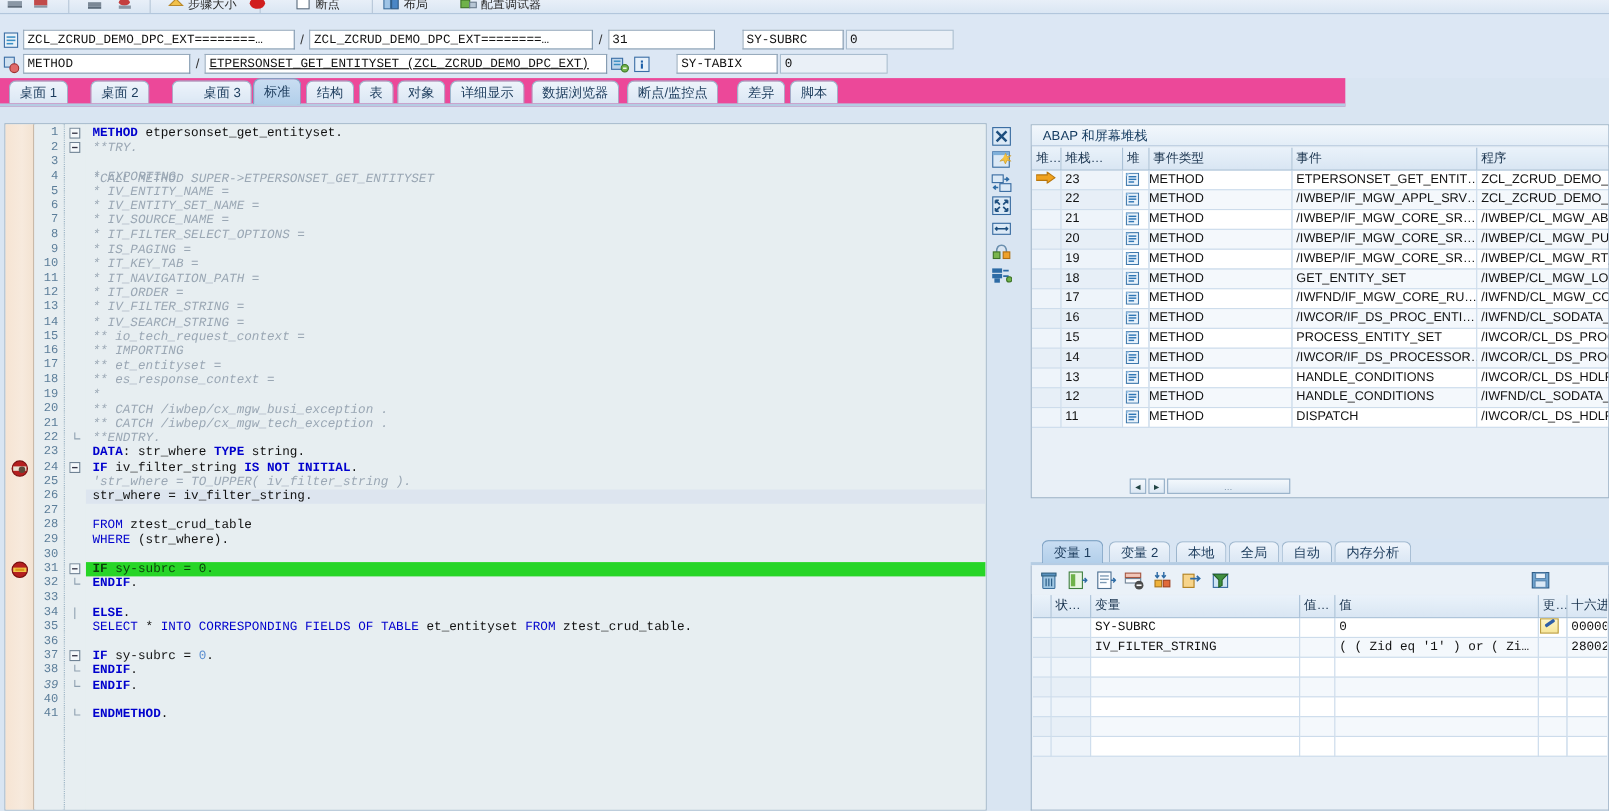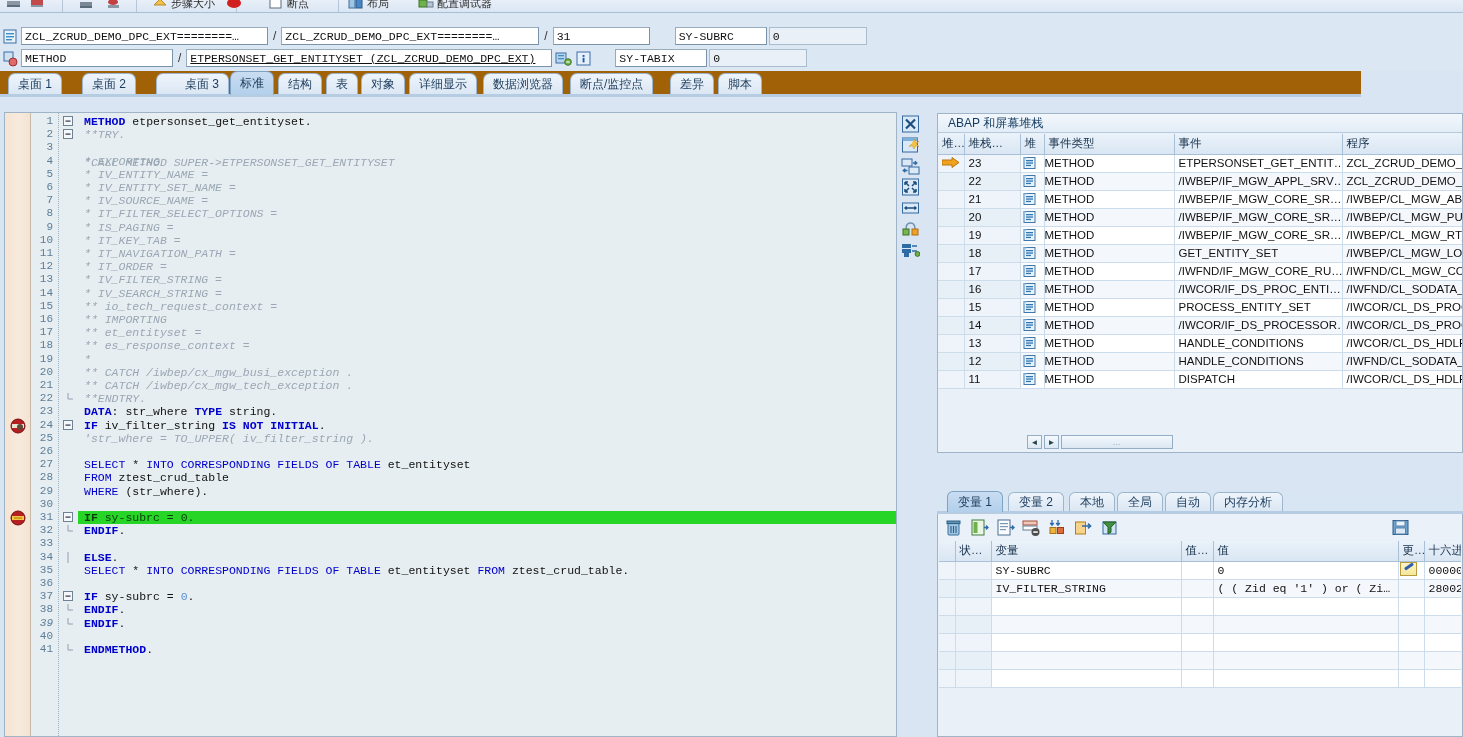--- a/index.html
+++ b/index.html
@@ -42,22 +42,22 @@
     border: 1px solid #7a93ab; border-top-color:#98abbd; border-left-color:#98abbd;
     font-family: "Liberation Mono", monospace; font-size: 11.5px;
     color: #111; padding: 0 3px; line-height: 17px; white-space: nowrap;
     overflow: hidden;
   }
   .fld.ro { background: #eaf0f7; border-color:#a9bdcf; }
   .slash { margin: 0 5px; font-size: 12px; color: #333; }
   .smallbtn { width: 17px; height: 17px; margin-left: 3px; position: relative; }
 
   
-  .tabstrip { position: absolute; left: 0; top: 71px; width: 1361px; height: 26px;
-              background: #a16207; }
+  .tabstrip { position: absolute; left: 0; top: 71px; width: 1223px; height: 26px;
+              background: #ec4899; }
   .tabstrip::after { content:""; position:absolute; left:0; bottom:0; width:100%; height:3px;
               background:#b5cce3; }
   .tab {
     position: absolute; bottom: 3px; height: 21px;
     background: linear-gradient(to bottom,#eef4fb 0%, #dbe7f4 100%);
     border: 1px solid #9db6cd; border-bottom: none;
     border-radius: 7px 7px 0 0;
     padding: 0 9px; line-height: 20px; font-size: 12px; color: #1b3b5c;
     white-space: nowrap; cursor: default;
   }
@@ -536,21 +536,21 @@
         <div class="crow" style="position: absolute; left: 0px; top: 200px; width: 100%;"><span class="code-text"><span class="cm"> **   IMPORTING</span></span></div>
         <div class="crow" style="position: absolute; left: 0px; top: 213.2px; width: 100%;"><span class="code-text"><span class="cm"> **      et_entityset             =</span></span></div>
         <div class="crow" style="position: absolute; left: 0px; top: 226.4px; width: 100%;"><span class="code-text"><span class="cm"> **      es_response_context      =</span></span></div>
         <div class="crow" style="position: absolute; left: 0px; top: 239.6px; width: 100%;"><span class="code-text"><span class="cm"> *</span></span></div>
         <div class="crow" style="position: absolute; left: 0px; top: 252.8px; width: 100%;"><span class="code-text"><span class="cm"> ** CATCH /iwbep/cx_mgw_busi_exception .</span></span></div>
         <div class="crow" style="position: absolute; left: 0px; top: 279.2px; width: 100%;"><span class="code-text"><span class="cm"> **ENDTRY.</span></span></div>
         <div class="crow" style="position: absolute; left: 0px; top: 266px; width: 100%;"><span class="code-text"><span class="cm"> ** CATCH /iwbep/cx_mgw_tech_exception .</span></span></div>
         <div class="crow" style="position: absolute; left: 0px; top: 292.4px; width: 100%;"><span class="code-text"><span class="plain">     </span><span class="kw">DATA</span><span class="plain">: str_where </span><span class="kw">TYPE</span><span class="plain"> string.</span></span></div>
         <div class="crow" style="position: absolute; left: 0px; top: 305.6px; width: 100%;"><span class="code-text"><span class="plain">     </span><span class="kw">IF</span><span class="plain"> iv_filter_string </span><span class="kw">IS NOT INITIAL</span><span class="plain">.</span></span></div>
         <div class="crow" style="position: absolute; left: 0px; top: 318.8px; width: 100%;"><span class="code-text"><span class="cm">       'str_where = TO_UPPER( iv_filter_string ).</span></span></div>
-        <div class="crow" style="position: absolute; left: 0px; top: 345.2px; width: 100%;"><span class="code-text"><span class="plain">       </span><span class="kw2">SELECT</span><span class="plain"> * </span><span class="kw2">INTO CORRESPONDING FIELDS OF TABLE</span><span class="plain"> et_entityset</span></span></div>
+        <div class="crow cur-line" style="position: absolute; left: 0px; top: 332px; width: 100%;"><span class="code-text"><span class="plain">       str_where = iv_filter_string.</span></span></div>
         <div class="crow" style="position: absolute; left: 0px; top: 358.4px; width: 100%;"><span class="code-text"><span class="plain">         </span><span class="kw2">FROM</span><span class="plain"> ztest_crud_table</span></span></div>
         <div class="crow" style="position: absolute; left: 0px; top: 371.6px; width: 100%;"><span class="code-text"><span class="plain">         </span><span class="kw2">WHERE</span><span class="plain"> (str_where).</span></span></div>
         <div class="crow" style="position: absolute; left: 0px; top: 384.8px; width: 100%;"><span class="code-text"><span class="plain"></span></span></div>
         <div class="crow hl-exec" style="position: absolute; left: 0px; top: 398px; width: 100%;"><span class="code-text"><span class="plain">       </span><span class="kw">IF</span><span class="plain"> sy-subrc = </span><span class="num">0</span><span class="plain">.</span></span></div>
         <div class="crow" style="position: absolute; left: 0px; top: 411.2px; width: 100%;"><span class="code-text"><span class="plain">       </span><span class="kw">ENDIF</span><span class="plain">.</span></span></div>
         <div class="crow" style="position: absolute; left: 0px; top: 424.4px; width: 100%;"><span class="code-text"><span class="plain"></span></span></div>
         <div class="crow" style="position: absolute; left: 0px; top: 437.6px; width: 100%;"><span class="code-text"><span class="plain">     </span><span class="kw">ELSE</span><span class="plain">.</span></span></div>
         <div class="crow" style="position: absolute; left: 0px; top: 450.8px; width: 100%;"><span class="code-text"><span class="plain">       </span><span class="kw2">SELECT</span><span class="plain"> * </span><span class="kw2">INTO CORRESPONDING FIELDS OF TABLE</span><span class="plain"> et_entityset </span><span class="kw2">FROM</span><span class="plain"> ztest_crud_table.</span></span></div>
         <div class="crow" style="position: absolute; left: 0px; top: 464px; width: 100%;"><span class="code-text"><span class="plain"></span></span></div>
         <div class="crow" style="position: absolute; left: 0px; top: 477.2px; width: 100%;"><span class="code-text"><span class="plain">       </span><span class="kw">IF</span><span class="plain"> sy-subrc = </span><span class="num">0</span><span class="plain">.</span></span></div>

